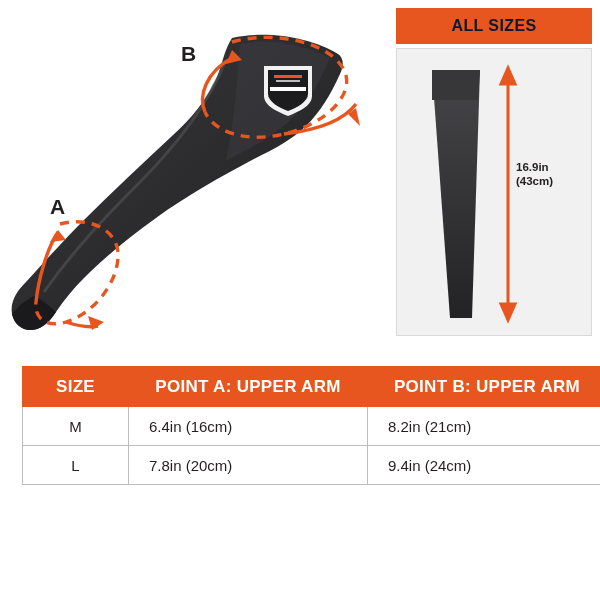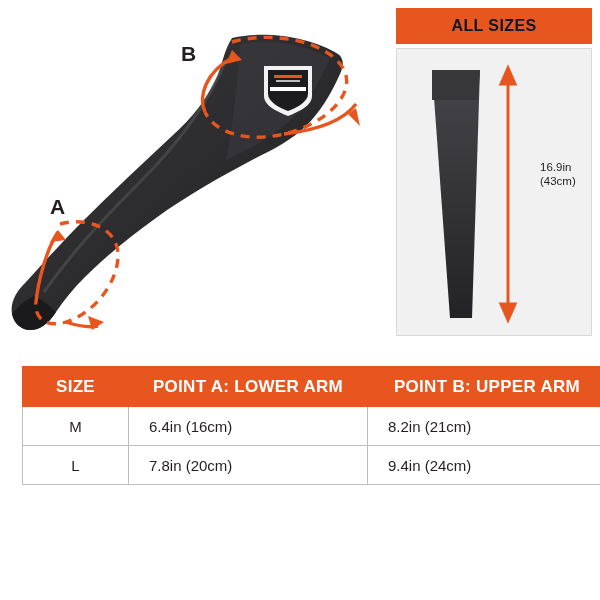--- a/index.html
+++ b/index.html
@@ -64,26 +64,27 @@
   #allsizes-body {
     position: absolute;
     left: 0; top: 40px;
     width: 196px; height: 288px;
     background: #f1f1f1;
     border: 1px solid #d9d9d9;
   }
   #allsizes-svg { position: absolute; left: 0; top: 40px; }
   #length-label {
     position: absolute;
-    left: 144px; top: 152px;
+    left: 120px; top: 152px;
     width: 60px;
     font-size: 11.5px;
     color: #231f20;
     line-height: 1.25;
     text-align: left;
+    font-weight: bold;
   }
 
   
   #size-table {
     position: absolute;
     left: 22px; top: 366px;
     width: 584px;
     border-collapse: collapse;
     table-layout: fixed;
   }
@@ -212,21 +213,21 @@
       </svg>
 
       <div id="length-label">16.9in (43cm)</div>
     </div>
   </div>
 
   <table id="size-table">
     <thead>
       <tr>
         <th class="col-size">SIZE</th>
-        <th class="col-a">POINT A: LOWER ARM</th>
+        <th class="col-a">POINT A: UPPER ARM</th>
         <th class="col-b">POINT B: UPPER ARM</th>
       </tr>
     </thead>
     <tbody>
       <tr>
         <td class="c-size">M</td>
         <td class="c-val">6.4in (16cm)</td>
         <td class="c-val">8.2in (21cm)</td>
       </tr>
       <tr>

